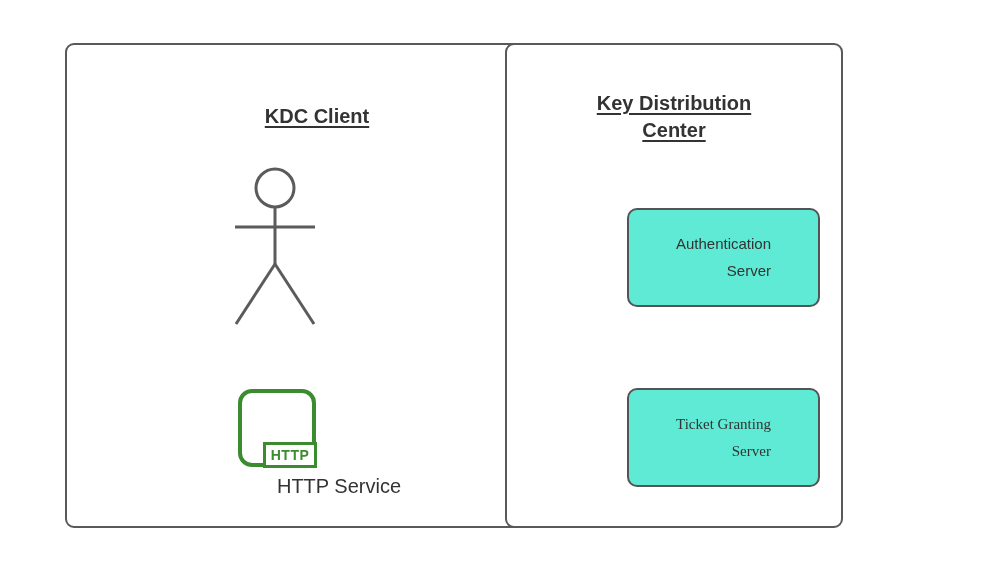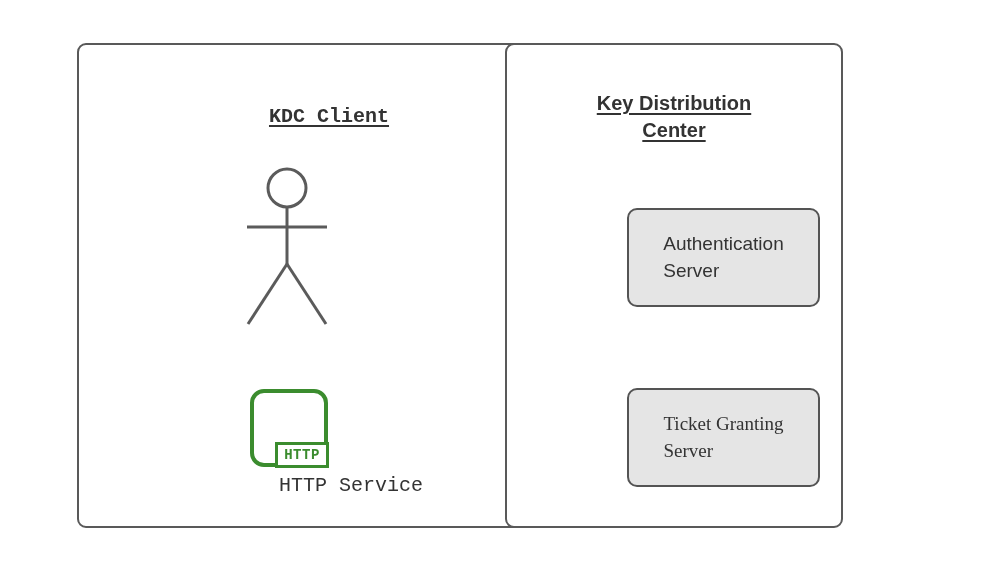--- a/index.html
+++ b/index.html
@@ -21,21 +21,21 @@
     overflow:hidden;
   }
   .panel{
     position:absolute;
     top:43px;
     height:485px;
     border:2.5px solid var(--gray-border);
     border-radius:9px;
     background:#ffffff;
   }
-  .panel.client{ left:77px;  width:504px;font-family:Liberation Mono, monospace; }
+  .panel.client{ left:65px;  width:504px; }
   .panel.kdc{    left:505px; width:338px; }
 
   .panel-title{
     position:absolute;
     left:0; right:0;
     text-align:center;
     font-size:20px;
     font-weight:bold;
     color:var(--text-dark);
     text-decoration:underline;
@@ -108,27 +108,27 @@
     margin-left:44px;
   }
 
   .node{
     position:absolute;
     left:120px;
     width:193px;
     height:99px;
     border:2.5px solid #545454;
     border-radius:10px;
-    background:#e5e5e5;
+    background:#5eead4;
     display:flex;
     align-items:center;
     justify-content:center;
-    text-align:left;
+    text-align:right;
     white-space:pre-line;
-    font-size:19px;
+    font-size:15px;
     line-height:26.5px;
     color:var(--text-dark);
   }
   .node.auth{ top:163px; }
   .node.tgs{  top:343px;font-family:Liberation Serif, serif; }
 </style>
 </head>
 <body>
 
 <div class="canvas">

